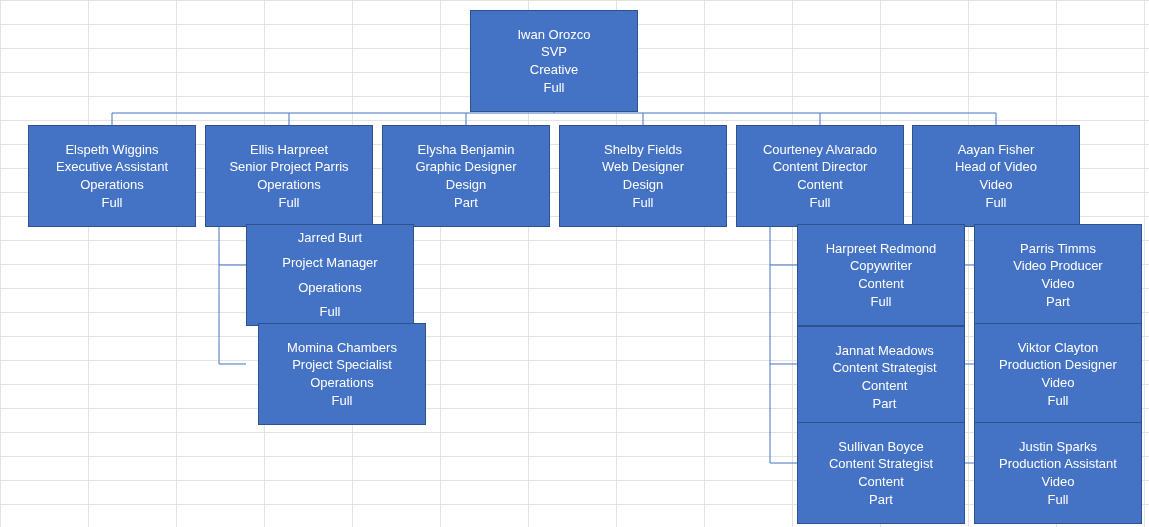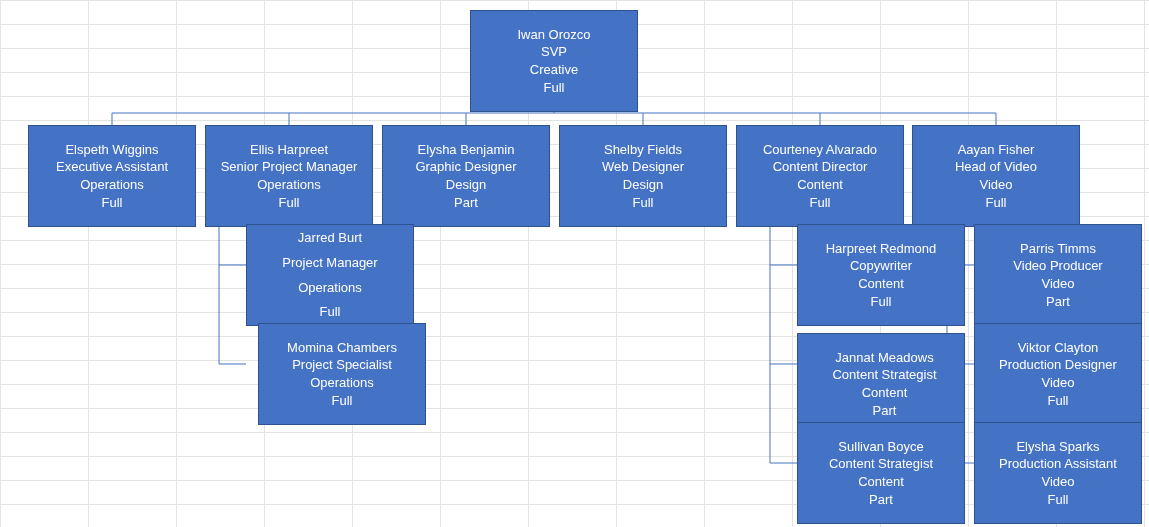--- a/index.html
+++ b/index.html
@@ -94,21 +94,21 @@
   </div>
 
   <div class="node" style="left:28px;  top:125px;">
     <span>Elspeth Wiggins</span>
     <span>Executive Assistant</span>
     <span>Operations</span>
     <span>Full</span>
   </div>
   <div class="node" style="left:205px; top:125px;">
     <span>Ellis Harpreet</span>
-    <span>Senior Project Manager</span>
+    <span>Senior Project Parris</span>
     <span>Operations</span>
     <span>Full</span>
   </div>
   <div class="node" style="left:382px; top:125px;">
     <span>Elysha Benjamin</span>
     <span>Graphic Designer</span>
     <span>Design</span>
     <span>Part</span>
   </div>
   <div class="node" style="left:559px; top:125px;">
@@ -142,21 +142,21 @@
     <span>Operations</span>
     <span>Full</span>
   </div>
 
   <div class="node" style="left:797px; top:224px;">
     <span>Harpreet Redmond</span>
     <span>Copywriter</span>
     <span>Content</span>
     <span>Full</span>
   </div>
-  <div class="node" style="left:797px; top:333px;padding-left:9px;">
+  <div class="node" style="left:797px; top:326px;padding-left:9px;">
     <span>Jannat Meadows</span>
     <span>Content Strategist</span>
     <span>Content</span>
     <span>Part</span>
   </div>
   <div class="node" style="left:797px; top:422px;">
     <span>Sullivan Boyce</span>
     <span>Content Strategist</span>
     <span>Content</span>
     <span>Part</span>
@@ -168,19 +168,19 @@
     <span>Video</span>
     <span>Part</span>
   </div>
   <div class="node" style="left:974px; top:323px;">
     <span>Viktor Clayton</span>
     <span>Production Designer</span>
     <span>Video</span>
     <span>Full</span>
   </div>
   <div class="node" style="left:974px; top:422px;">
-    <span>Elysha Sparks</span>
+    <span>Justin Sparks</span>
     <span>Production Assistant</span>
     <span>Video</span>
     <span>Full</span>
   </div>
 
 </div>
 
 </body></html>

